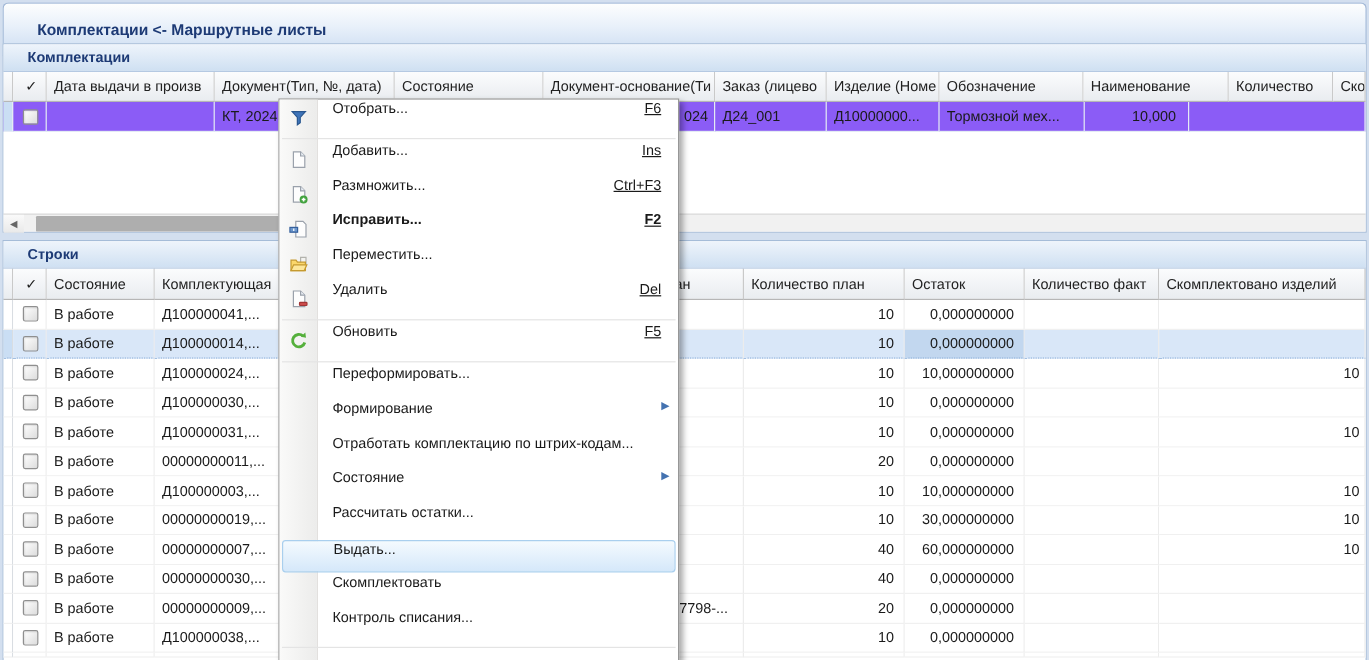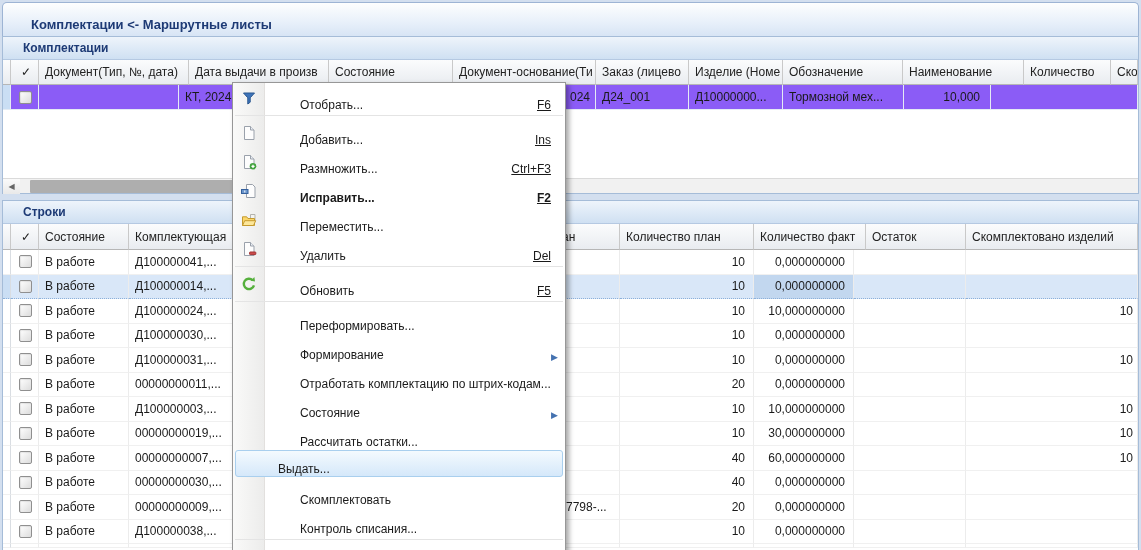--- a/index.html
+++ b/index.html
@@ -86,21 +86,21 @@
   .menu {
     position: absolute; left: 232px; top: 82px; width: 334px; height: 474px;
     background: #fff; border: 1px solid #979797;
     box-shadow: 3px 3px 5px rgba(0,0,0,.35);
   }
   .menu-gutter {
     position: absolute; left: 0; top: 0; bottom: 0; width: 32px;
     background: linear-gradient(to right, #fafaf9, #ececeb);
     border-right: 1px solid #e2e0de;
   }
-  .mi { position: relative; height: 29px; display: flex; align-items: flex-end; padding: 0 10px 0 67px; cursor: default; }
+  .mi { position: relative; height: 29px; display: flex; align-items: flex-start; padding: 0 10px 0 44px; cursor: default; }
   .mi-icon { position: absolute; left: 7px; top: 50%; transform: translateY(-50%); width: 18px; height: 18px; display:flex; align-items:center; justify-content:center; }
   .mi-label { flex: 1 1 auto; white-space: nowrap; overflow: hidden; }
   .mi-key { margin-left: 12px; padding-right: 4px; text-decoration: underline; }
   .mi.bold { font-weight: bold; }
   .mi-arrow { position: absolute; right: 7px; font-size: 9px; color: #4472b0; }
   .mi.hl {
     background: linear-gradient(#f4fafe, #d5e8fa);
     border: 1px solid #a9cfee; border-radius: 3px;
     margin: 1px 2px; height: 27px; padding-left: 42px;
   }
@@ -117,22 +117,22 @@
   </div>
 
   <div class="panel panel-top">
     <div class="section-bar">
       <span>Комплектации</span>
     </div>
 
     <div class="trow h">
       <span class="cell ind cw8"></span>
       <span class="cell cw28 chk-glyph">✓</span>
+      <span class="cell cw140">Дата выдачи в произв</span>
       <span class="cell cw150">Документ(Тип, №, дата)</span>
-      <span class="cell cw140">Дата выдачи в произв</span>
       <span class="cell cw124">Состояние</span>
       <span class="cell cw143">Документ-основание(Ти</span>
       <span class="cell cw93">Заказ (лицево</span>
       <span class="cell cw94">Изделие (Номе</span>
       <span class="cell cw120">Обозначение</span>
       <span class="cell cw121">Наименование</span>
       <span class="cell cw87">Количество</span>
       <span class="cell cfx">Ском</span>
     </div>
 
@@ -167,22 +167,22 @@
       <span>Строки</span>
     </div>
 
     <div class="trow h" style="height:26px">
       <span class="cell ind cw8"></span>
       <span class="cell cw28 chk-glyph">✓</span>
       <span class="cell cw90">Состояние</span>
       <span class="cell cw110">Комплектующая</span>
       <span class="cell cw381 hid-head">ан</span>
       <span class="cell cw134">Количество план</span>
+      <span class="cell cw100">Остаток</span>
       <span class="cell cw112">Количество факт</span>
-      <span class="cell cw100">Остаток</span>
       <span class="cell cfx">Скомплектовано изделий</span>
     </div>
 
     <div class="trow brow">
       <span class="cell ind cw8"></span>
       <span class="cell cw28" style="padding:0">
           <span class="cb"></span>
         </span>
       <span class="cell cw90">В работе</span>
       <span class="cell cw110">Д100000041,...</span>

